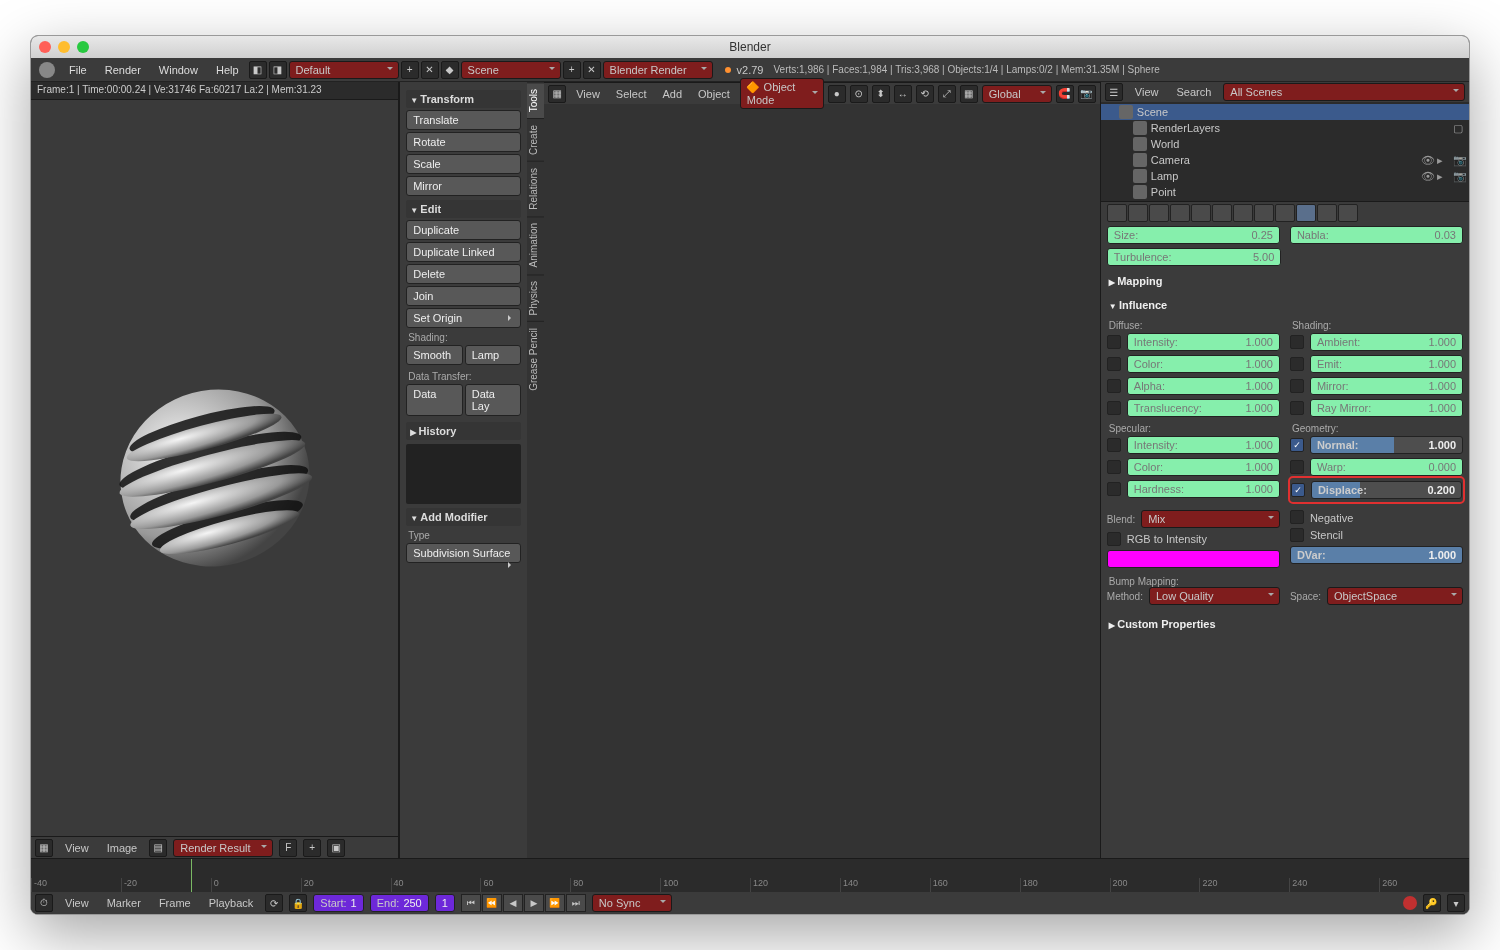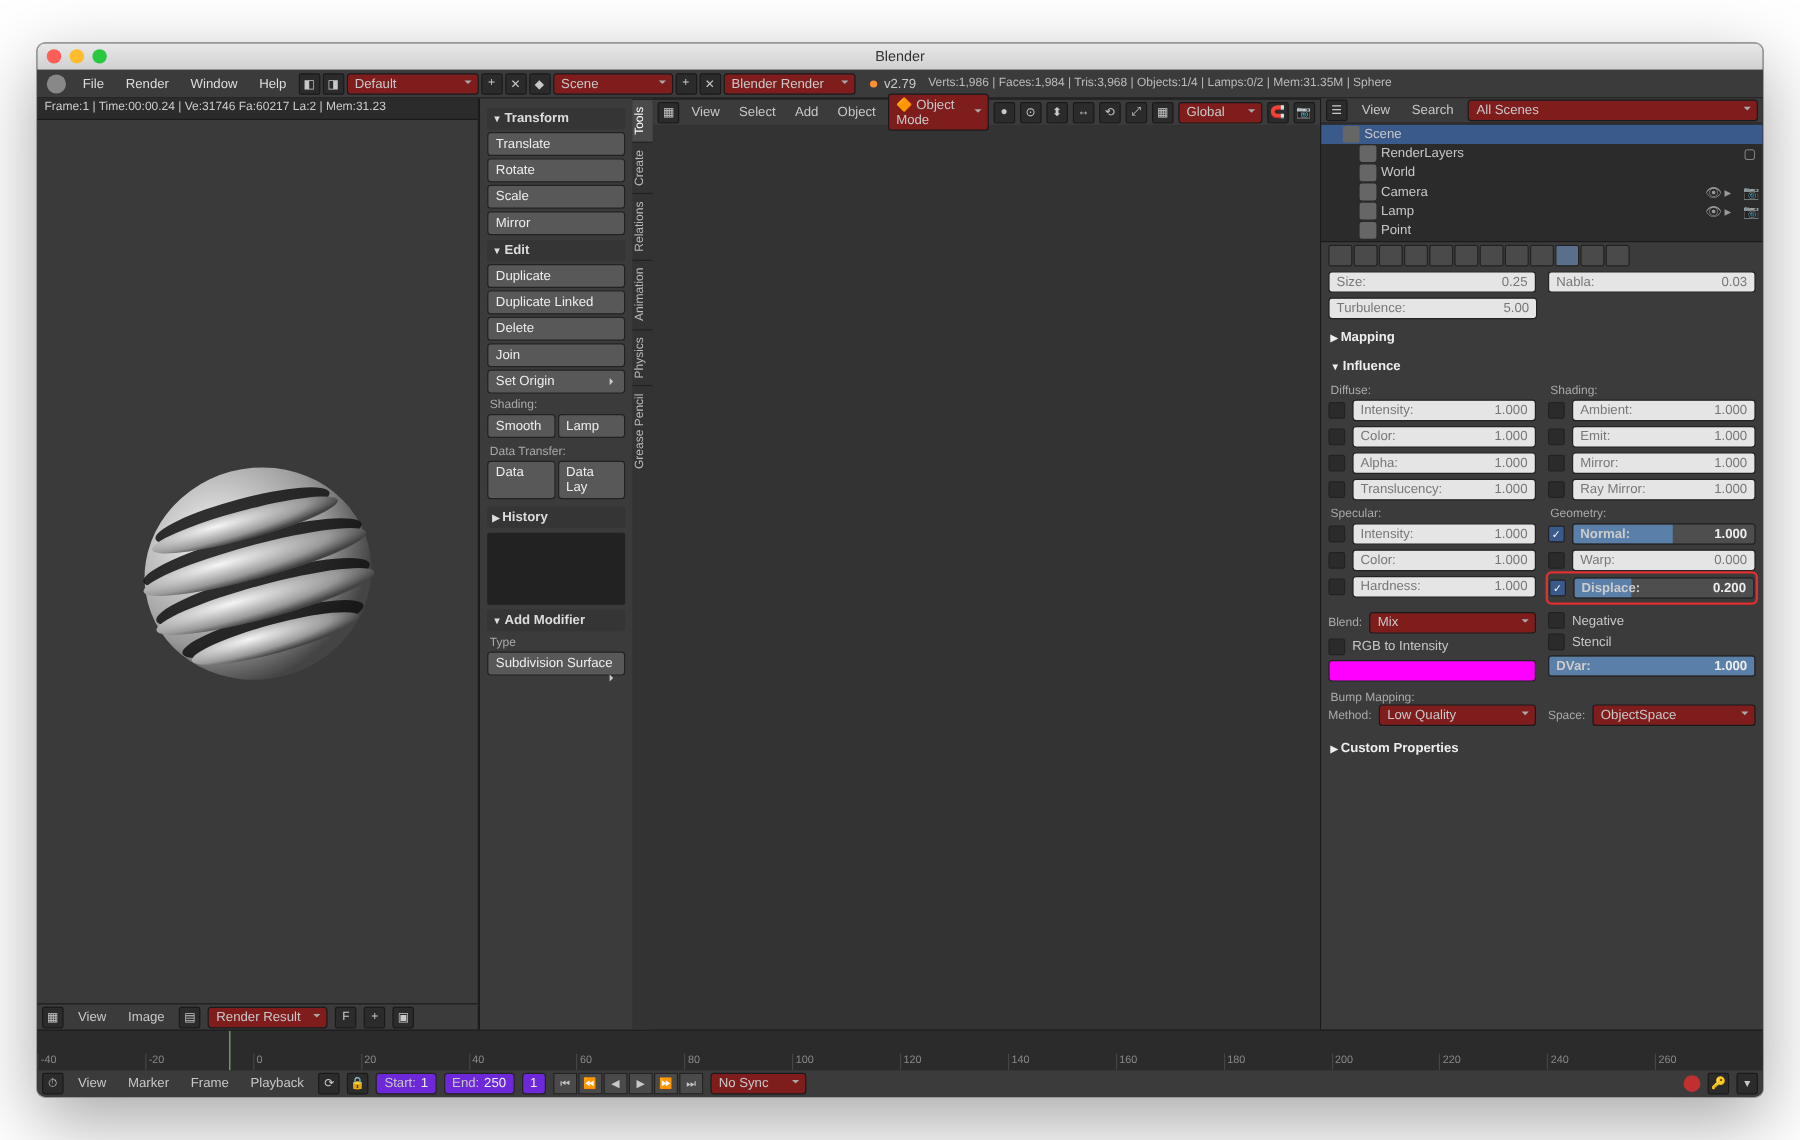--- a/index.html
+++ b/index.html
@@ -57,21 +57,21 @@
 .orow.sel{ background:#3b5a8c; }
 .orow .oico{width:14px;height:14px;background:#666;border-radius:2px;}
 .oicons{margin-left:auto;display:flex;gap:4px;}
 .oicons span{width:12px;height:12px;opacity:.7;}
 
 
 .props{ flex:1; background:#3b3b3b; overflow:auto; padding:0 6px 10px; }
 .prop-tabs{ height:22px; display:flex; gap:1px; padding:2px 0; }
 .prop-tabs .pt{ width:20px;height:18px;background:#4a4a4a;border:1px solid #222;border-radius:2px; }
 .prop-tabs .pt.active{ background:#5a6f8c; }
-.numrow{ display:flex; align-items:center; background:#e5e5e5; border:1px solid #222; border-radius:3px; padding:2px 6px; margin:2px 0;}
+.numrow{ display:flex; align-items:center; background:#86efac; border:1px solid #222; border-radius:3px; padding:2px 6px; margin:2px 0;}
 .numrow.slider{ background:linear-gradient(to right,#5a7fa8 var(--fill,50%), #4e4e4e var(--fill,50%));font-weight:bold; }
 .numrow .nl{ color:#ccc; } .numrow .nv{ margin-left:auto; color:#eee; }
 .numrow.dim .nl,.numrow.dim .nv{ color:#777;}
 .check{width:14px;height:14px;border:1px solid #222;background:#2b2b2b;border-radius:2px;margin-right:6px;display:inline-flex;align-items:center;justify-content:center;}
 .check.on{background:#3b5a8c;}
 .check.on::after{content:"✓";font-size:9px;color:#fff;}
 .twocol{display:flex;gap:10px;} .twocol>div{flex:1;}
 .hl-red{ outline:2px solid #e03030; border-radius:3px; padding:1px; }
 .sect{ margin:6px 0 2px; padding:3px 2px; color:#eee; font-weight:bold; }
 .sect::before{content:"▼ ";font-size:8px;} .sect.coll::before{content:"▶ ";}

